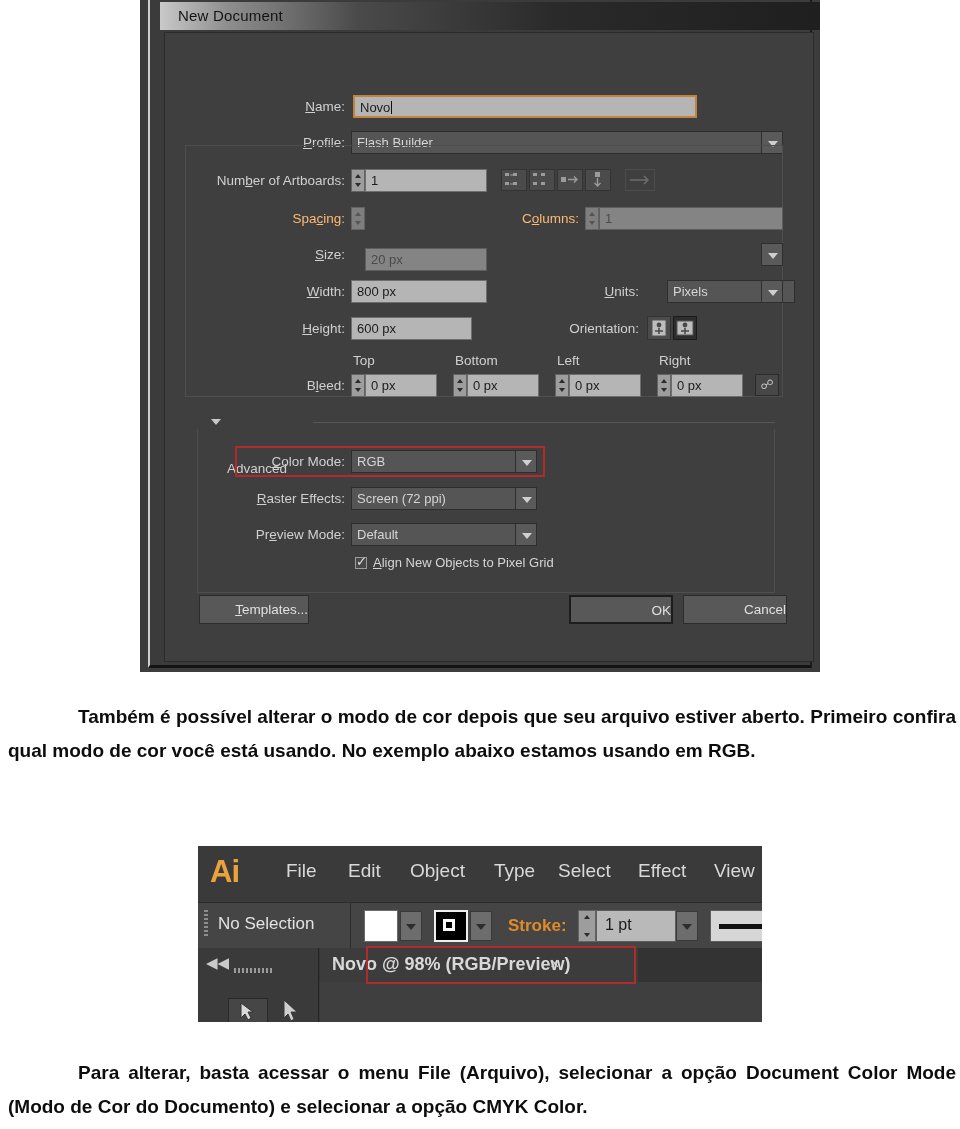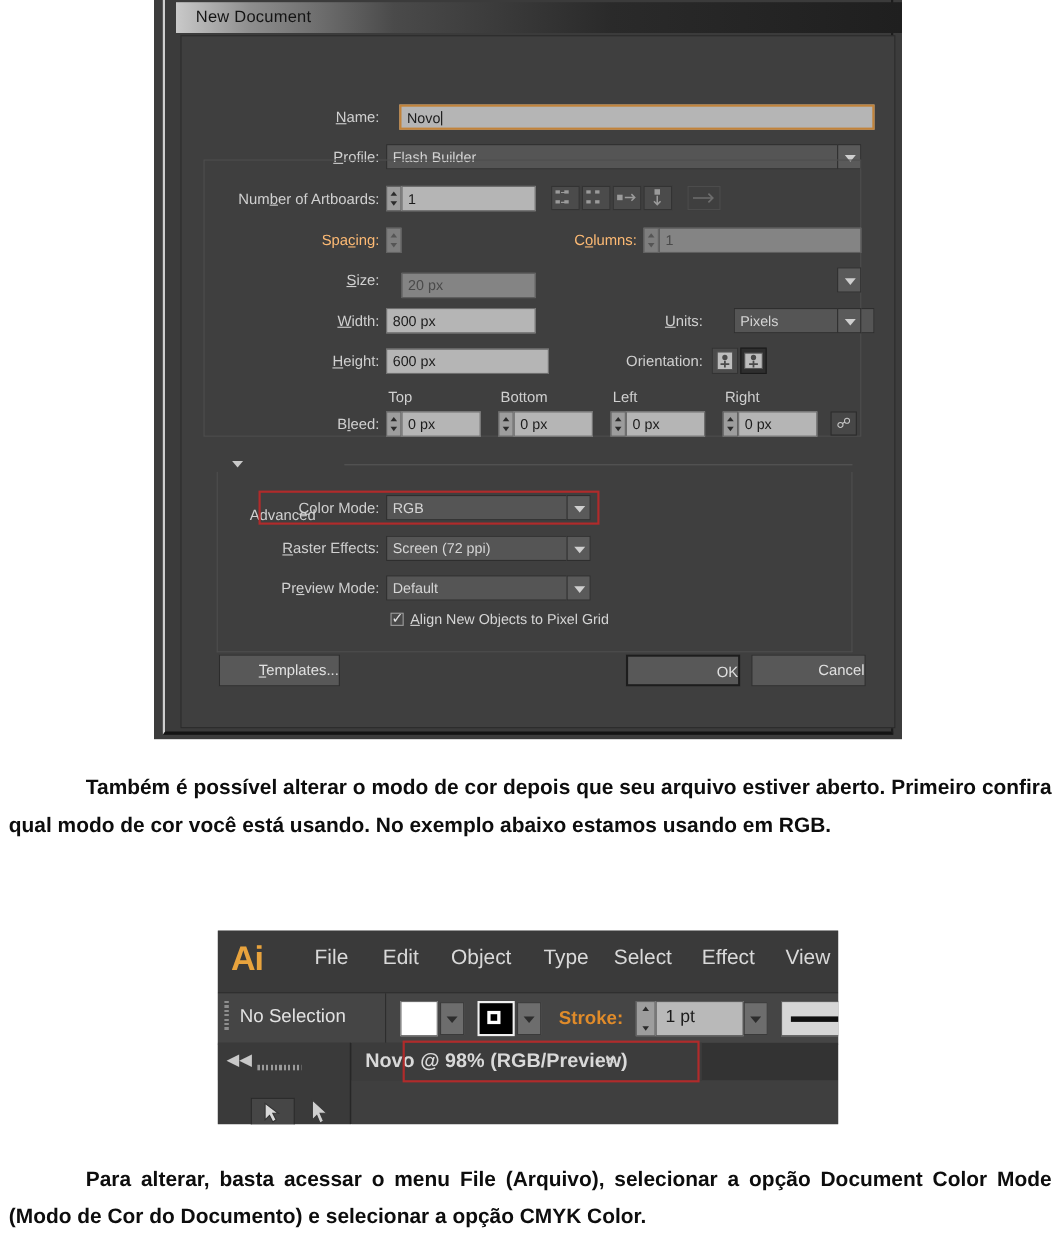--- a/index.html
+++ b/index.html
@@ -186,21 +186,21 @@
 <div class="nd-wrap">
   <div class="nd-frame">
 
     <div class="nd-titlebar">
       <span class="nd-title">New Document</span>
     </div>
 
     <div class="nd-body">
 
       <span class="lbl" style="left:120px;top:66px;width:60px;"><span class="u">N</span>ame:</span>
-      <div class="field focus" style="left:198px;top:62px;width:432px;">
+      <div class="field focus" style="left:188px;top:62px;width:344px;">
         <span>Novo</span><span class="caret"></span>
       </div>
 
       <span class="lbl" style="left:118px;top:102px;width:62px;"><span class="u">P</span>rofile:</span>
       <div class="field dark" style="left:186px;top:98px;width:432px;">
         <span>Flash Builder</span>
       </div>
       <div class="ddbtn" style="left:596px;top:98px;"></div>
 
       <div class="groupbox" style="left:20px;top:112px;width:598px;height:252px;"></div>
@@ -276,21 +276,21 @@
       <div class="field" style="left:186px;top:247px;width:136px;">
         <span>800 px</span>
       </div>
       <span class="lbl" style="left:418px;top:251px;width:56px;"><span class="u">U</span>nits:</span>
       <div class="field dark" style="left:502px;top:247px;width:128px;">
         <span>Pixels</span>
       </div>
       <div class="ddbtn" style="left:596px;top:247px;"></div>
 
       <span class="lbl" style="left:114px;top:288px;width:66px;"><span class="u">H</span>eight:</span>
-      <div class="field" style="left:186px;top:284px;width:148px;">
+      <div class="field" style="left:186px;top:284px;width:121px;">
         <span>600 px</span>
       </div>
       <span class="lbl" style="left:382px;top:288px;width:92px;">Orientation:</span>
       <div class="iconbtn" style="left:482px;top:283px;width:24px;height:24px;">
         <svg width="22" height="22" viewBox="0 0 22 22">
             <rect x="4" y="3" width="14" height="16" fill="#bdbdbd" stroke="#555"></rect>
             <circle cx="11" cy="8" r="2.4" fill="#4a4a4a"></circle>
             <path d="M11 11 v6 M7 14 h8" stroke="#4a4a4a" stroke-width="1.6"></path>
           </svg>
       </div>

